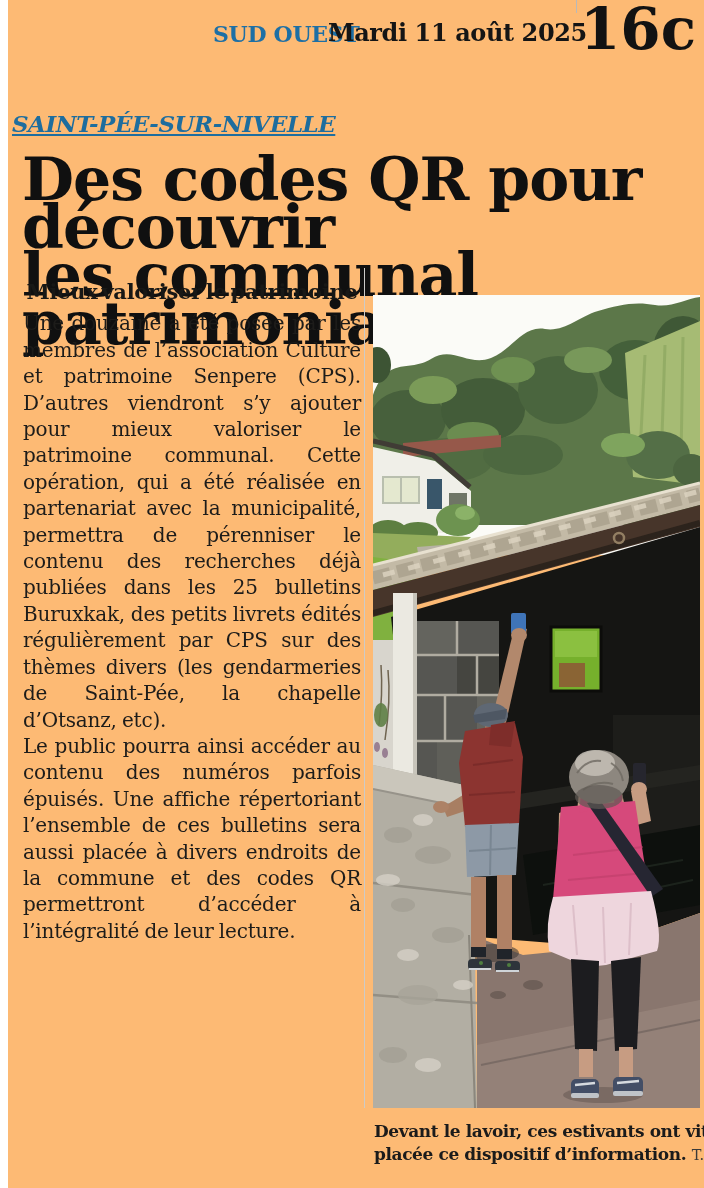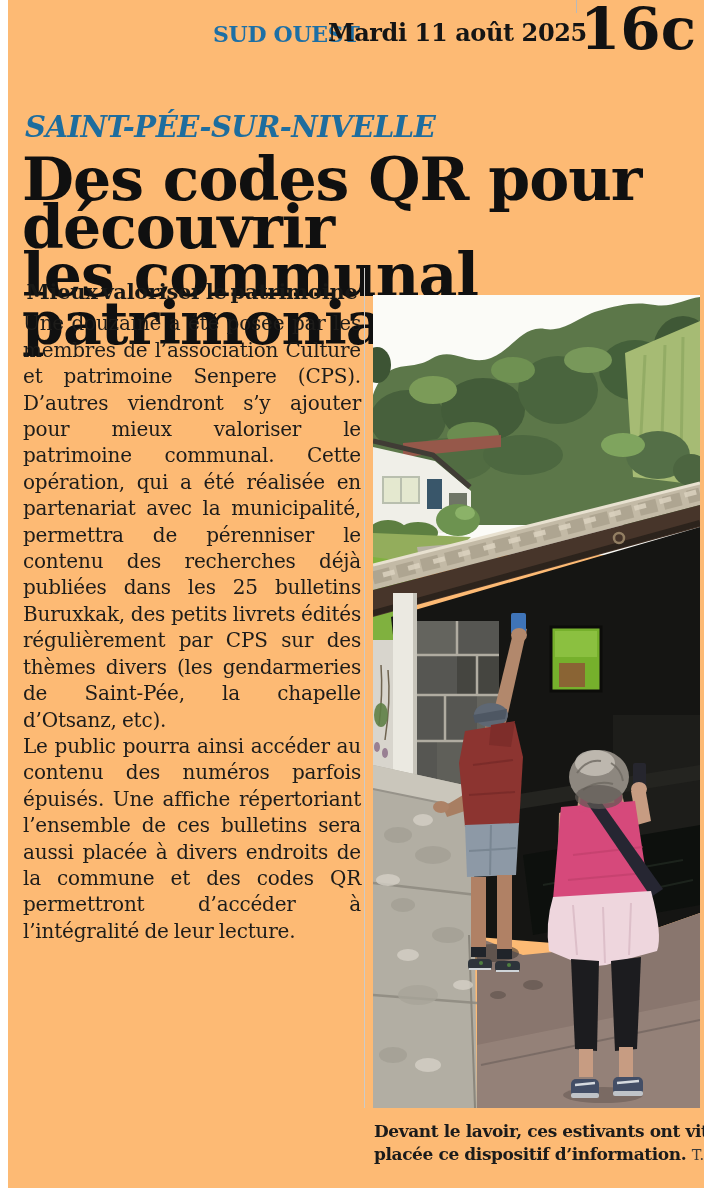--- a/index.html
+++ b/index.html
@@ -19,23 +19,23 @@
   }
   .page-number {
     position:absolute; right:16px; top:0px;
     font-size:58px; font-weight:bold; color:#121212; line-height:1;
   }
   .header-divider {
     position:absolute; left:568px; top:0; width:1px; height:13px; background:#b9b9b9;
   }
   
   .kicker {
-    position:absolute; left:17px; top:110px;
-    font-size:29px; font-style:italic; font-weight:bold;
-    letter-spacing:-0.5px; color:#1e6d9e;
+    position:absolute; left:4px; top:110px;
+    font-size:23px; font-style:italic; font-weight:bold;
+    letter-spacing:-0.5px; color:#1e6d9e;text-decoration:underline;
   }
   .headline {
     position:absolute; left:14px; top:155px;
     font-size:60px; font-weight:bold; line-height:48px;
     letter-spacing:-1px; color:#101010;
   }
   
   .column-rule {
     position:absolute; left:356px; top:268px; width:1px; height:840px; background:#cccbc8;
   }

